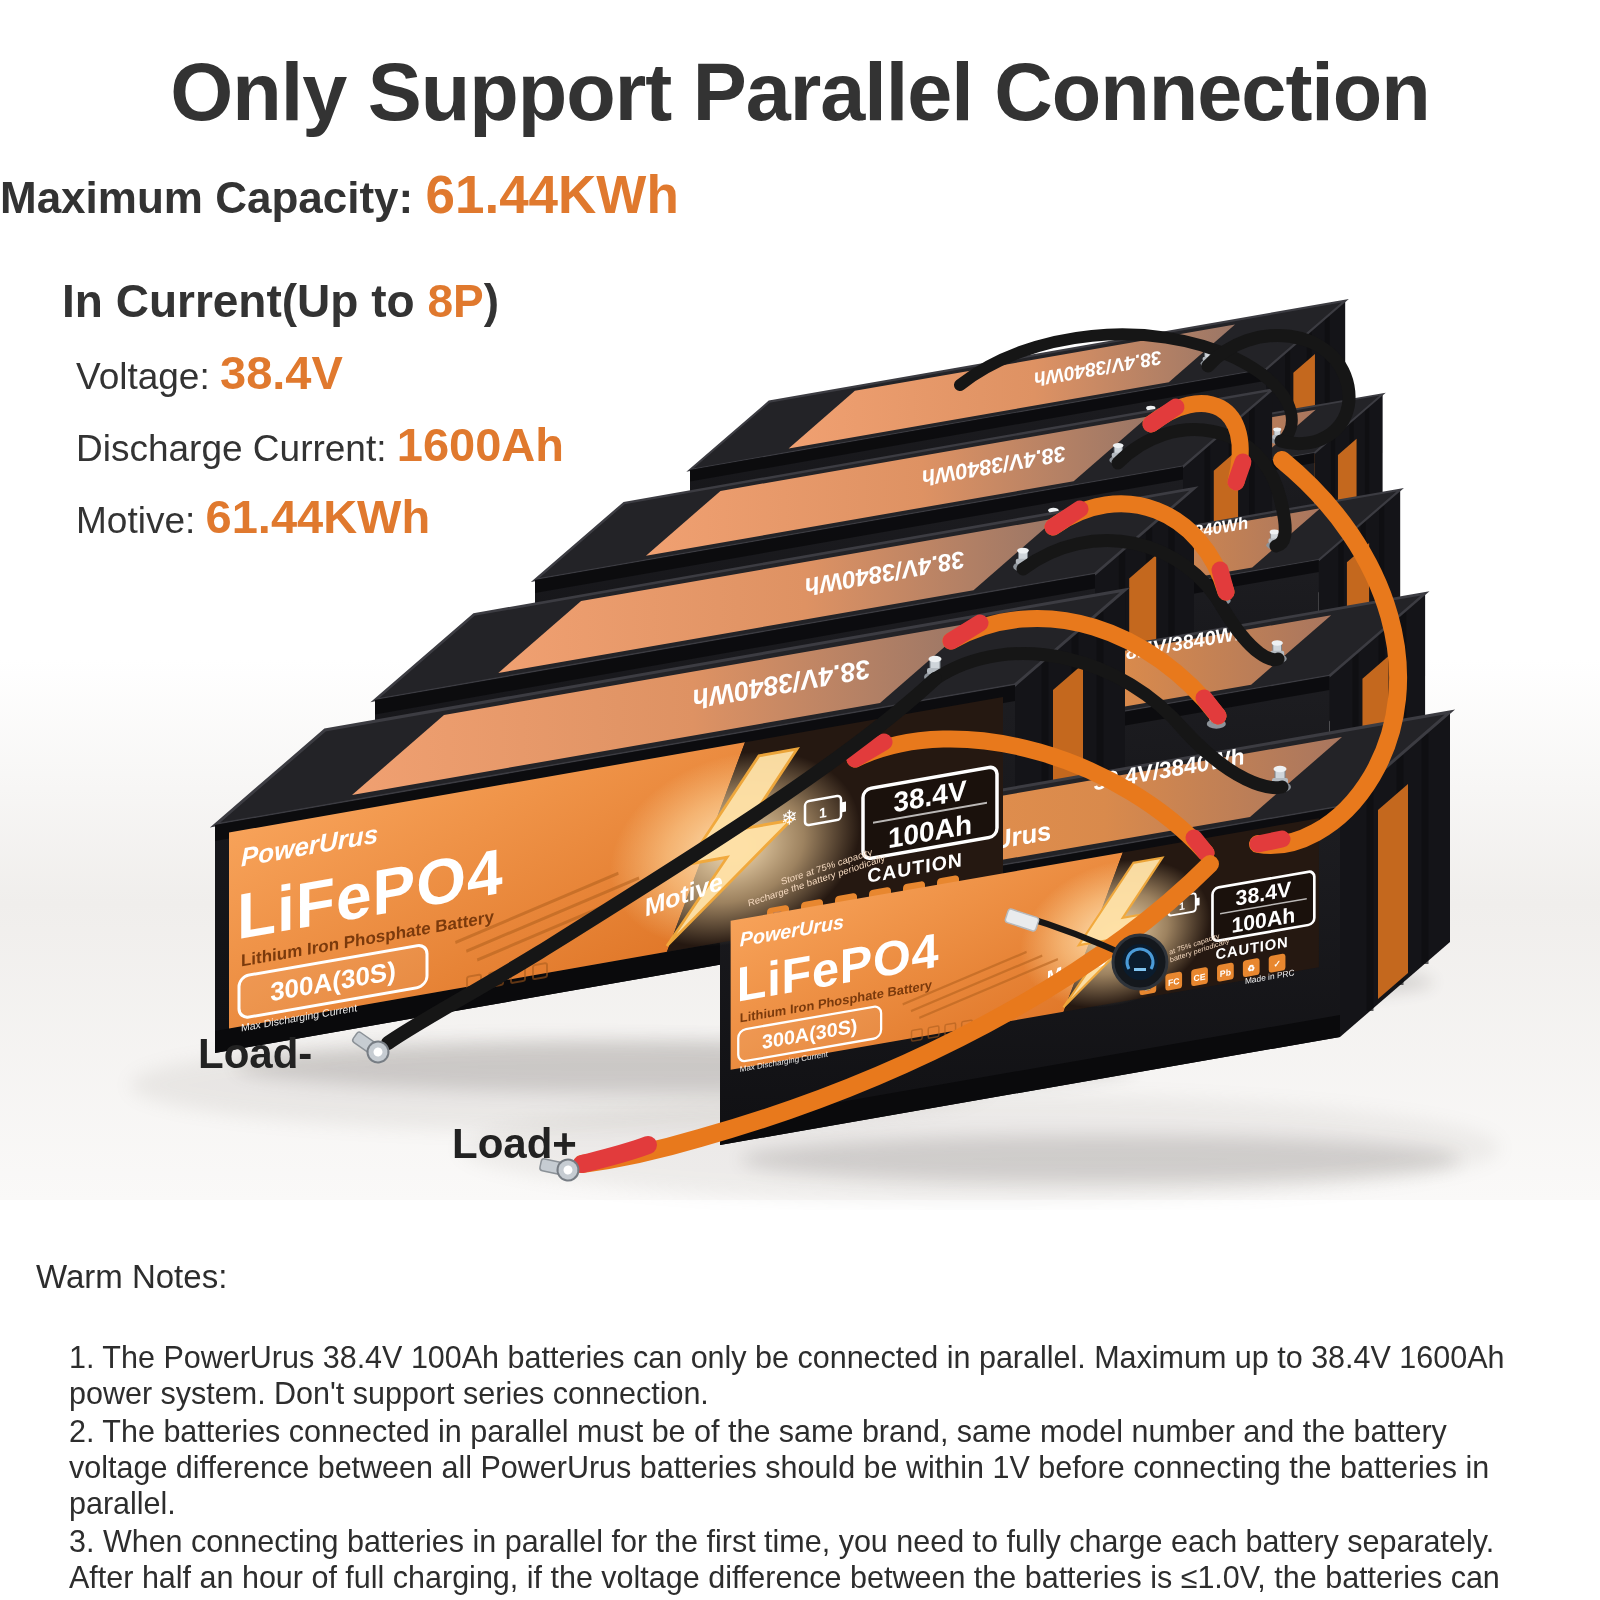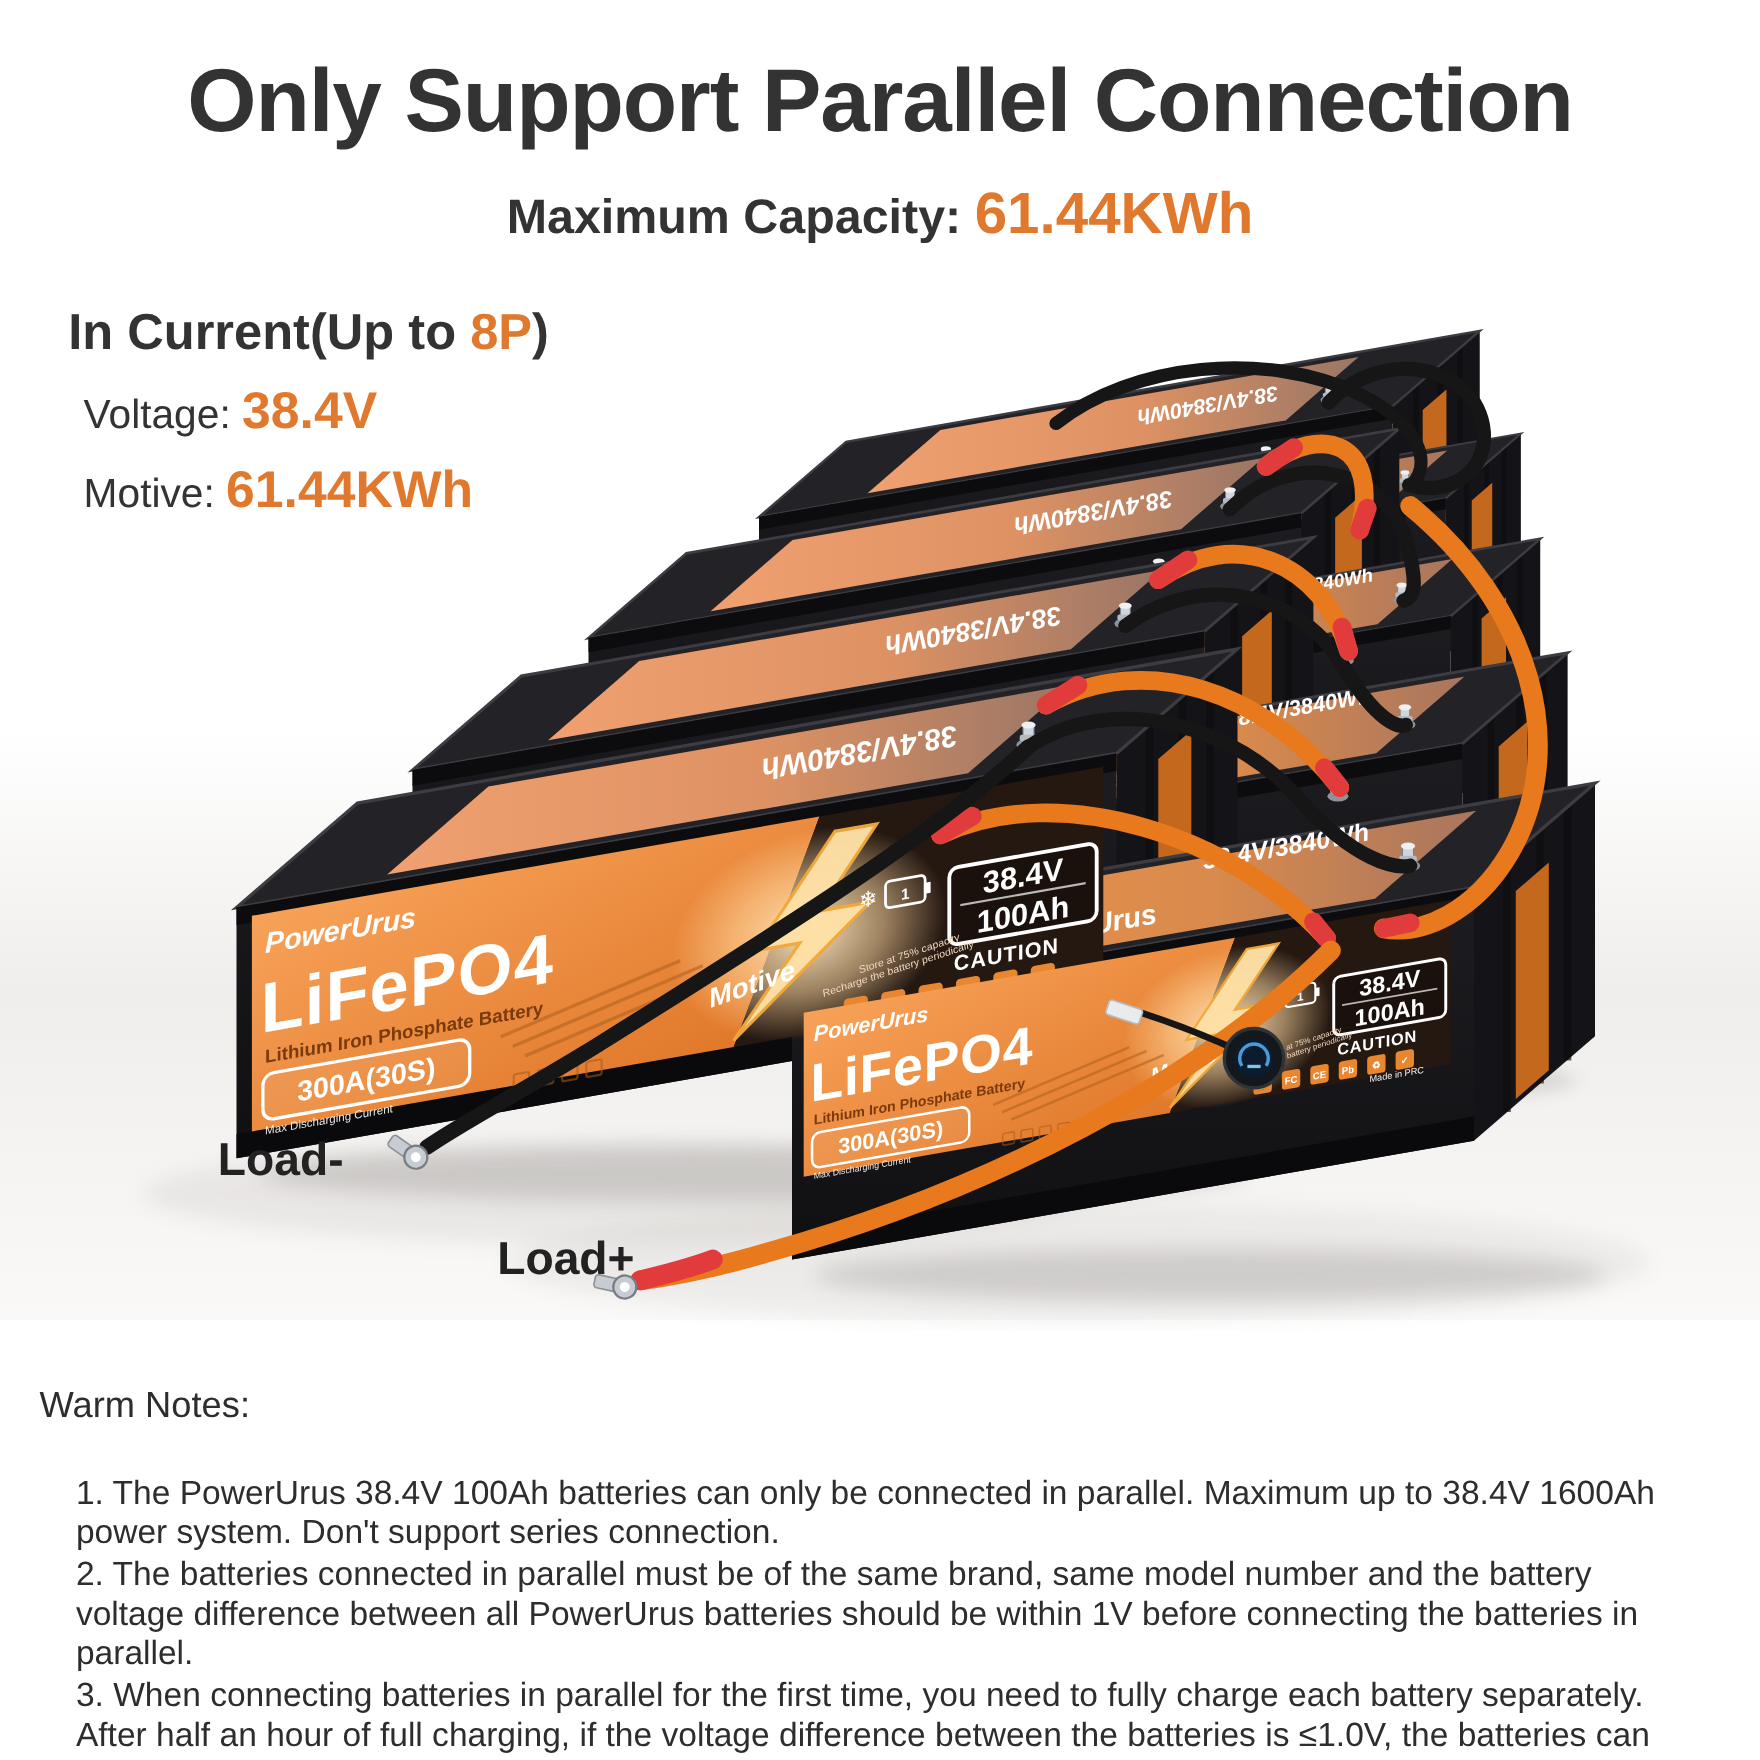--- a/index.html
+++ b/index.html
@@ -2,21 +2,21 @@
 <html><head>
 <meta charset="utf-8">
 <style>
   html,body{margin:0;padding:0;background:#fff;}
   .canvas{position:relative;width:1600px;height:1600px;background:#ffffff;overflow:hidden;
           font-family:"Liberation Sans",sans-serif;color:#333;}
   .floor{position:absolute;left:0;top:660px;width:1600px;height:540px;
          background:linear-gradient(180deg,#ffffff 0%,#f0eeec 45%,#faf9f8 100%);}
   .title{position:absolute;top:46px;left:0;width:1600px;text-align:center;
          font-size:81px;font-weight:800;letter-spacing:-1px;color:#333333;white-space:nowrap;}
-  .subtitle{position:absolute;top:164px;left:0;width:1600px;text-align:center;white-space:nowrap;}
+  .subtitle{position:absolute;top:164px;left:0;width:1600px;white-space:nowrap;}
   .subtitle .lbl{font-size:44px;font-weight:600;color:#333333;}
   .subtitle .val{font-size:53px;font-weight:800;color:#E0792E;}
   .specs{position:absolute;left:62px;top:274px;z-index:3;}
   .specs .heading{font-size:46px;font-weight:600;color:#333333;white-space:nowrap;}
   .specs .heading .hl{color:#E0792E;font-weight:800;text-align:right;}
   .spec-row{margin-top:17px;white-space:nowrap;margin-left:14px;}
   .spec-row .lbl{font-size:37px;font-weight:500;color:#333333;}
   .spec-row .val{font-size:47px;font-weight:800;color:#E0792E;}
   .scene{position:absolute;left:0;top:290px;width:1600px;height:920px;z-index:1;}
   .notes{position:absolute;left:36px;top:1258px;width:1500px;z-index:3;color:#2d2d2d;}
@@ -37,20 +37,23 @@
   <div class="subtitle">
     <span class="lbl">Maximum Capacity: </span><span class="val">61.44KWh</span>
   </div>
 
   <div class="specs">
     <div class="heading">
       <span>In Current(Up to </span><span class="hl">8P</span><span>)</span>
     </div>
     <div class="spec-row">
       <span class="lbl">Voltage: </span><span class="val">38.4V</span>
+    </div>
+    <div class="spec-row">
+      <span class="lbl">Discharge Current: </span><span class="val">1600Ah</span>
     </div>
     <div class="spec-row">
       <span class="lbl">Motive: </span><span class="val">61.44KWh</span>
     </div>
   </div>
 
   <svg class="scene" viewBox="0 0 1600 920">
     <defs>
       <filter id="blur8" x="-40%" y="-40%" width="180%" height="180%">
         <feGaussianBlur stdDeviation="9"></feGaussianBlur>

